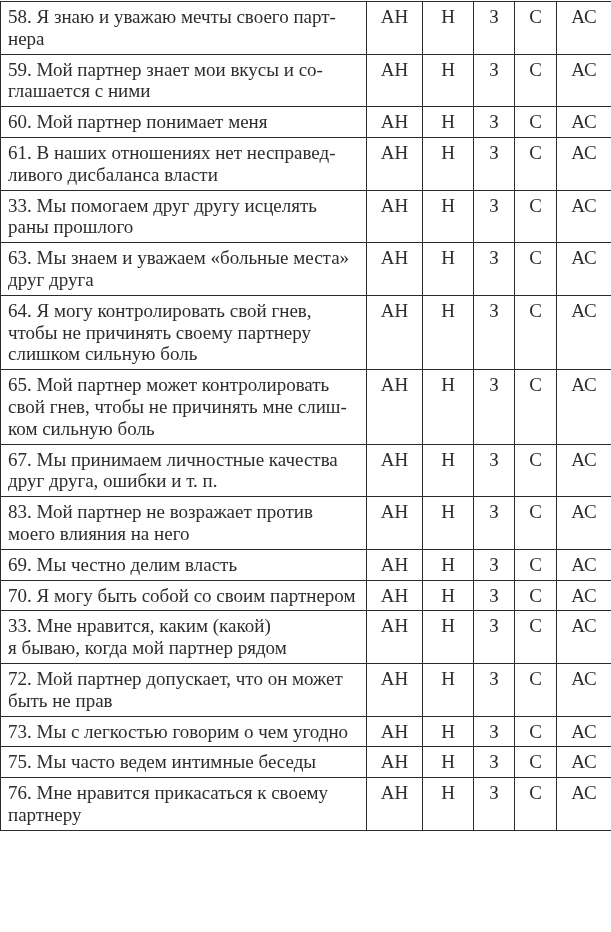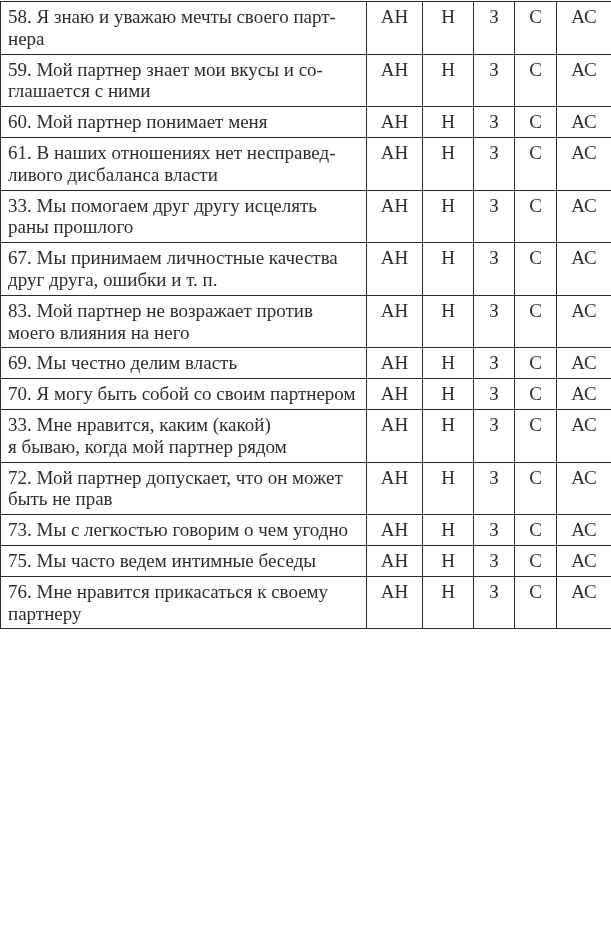--- a/index.html
+++ b/index.html
@@ -95,22 +95,51 @@
   <tr>
     <td class="q">33. Мы помогаем друг другу исцелять
 раны прошлого</td>
     <td class="a">АН</td>
     <td class="a">Н</td>
     <td class="a">З</td>
     <td class="a">С</td>
     <td class="a">АС</td>
   </tr>
 
-
-
+  <tr>
+    <td class="q">63. Мы знаем и уважаем «больные места»
+друг друга</td>
+    <td class="a">АН</td>
+    <td class="a">Н</td>
+    <td class="a">З</td>
+    <td class="a">С</td>
+    <td class="a">АС</td>
+  </tr>
+
+  <tr>
+    <td class="q">64. Я могу контролировать свой гнев,
+чтобы не причинять своему партнеру
+слишком сильную боль</td>
+    <td class="a">АН</td>
+    <td class="a">Н</td>
+    <td class="a">З</td>
+    <td class="a">С</td>
+    <td class="a">АС</td>
+  </tr>
+
+  <tr>
+    <td class="q">65. Мой партнер может контролировать
+свой гнев, чтобы не причинять мне слиш-
+ком сильную боль</td>
+    <td class="a">АН</td>
+    <td class="a">Н</td>
+    <td class="a">З</td>
+    <td class="a">С</td>
+    <td class="a">АС</td>
+  </tr>
 
 
   <tr>
     <td class="q">67. Мы принимаем личностные качества
 друг друга, ошибки и т. п.</td>
     <td class="a">АН</td>
     <td class="a">Н</td>
     <td class="a">З</td>
     <td class="a">С</td>
     <td class="a">АС</td>

